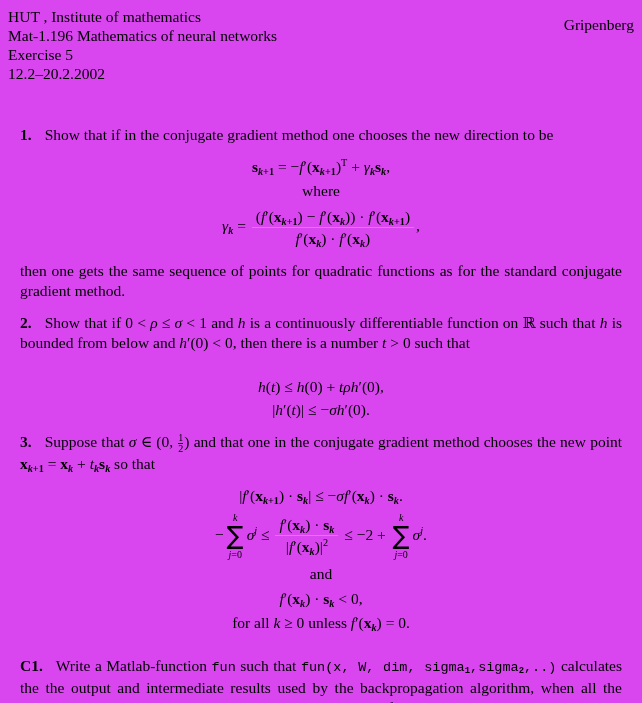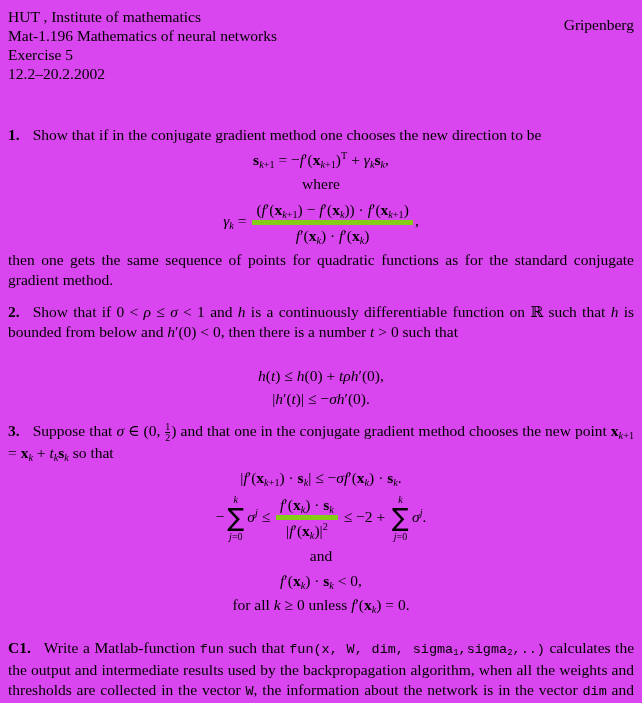--- a/index.html
+++ b/index.html
@@ -12,32 +12,32 @@
     background: #d946ef;
     color: #000000;
     font-family: "Liberation Serif", "DejaVu Serif", serif;
     font-size: 15.5px;
     line-height: 20px;
     overflow: hidden;
   }
   .header { position: relative; margin-bottom: 42px; }
   .header div { line-height: 19px; }
   .author { position: absolute; top: 8px; right: 0; }
-  .para { margin: 0; text-align: justify; }
+  .para { margin: 12px; text-align: justify; }
   .pnum { font-weight: bold; margin-right: 13px; }
   .label-line { margin: 0; text-align: center; }
   .display { text-align: center; margin: 5px 0 4px 0; white-space: nowrap; }
   .problem { margin-top: 12px; }
   .problem-c1 { margin-top: 23px; }
   sub, sup { font-size: 0.66em; line-height: 0; }
   sup { vertical-align: 0.55em; }
-  sub { vertical-align: -0.25em; }
+  sub { vertical-align: -0.25em; font-weight: bold; }
   .frac { display: inline-block; vertical-align: middle; text-align: center; line-height: 21px; margin: 0 2px; }
   .frac .num { display: block; padding: 0 4px; }
-  .frac .den { display: block; padding: 0 4px; border-top: 5px solid #84cc16; }
+  .frac .den { display: block; padding: 0 4px; border-top: 1px solid #84cc16; }
   .sfrac { display: inline-block; vertical-align: middle; text-align: center; font-size: 10px; line-height: 10px; margin: 0 1px; }
   .sfrac .num { display: block; }
   .sfrac .den { display: block; border-top: 1px solid #000; }
   .sum { display: inline-block; vertical-align: middle; text-align: center; margin: 0 3px; }
   .sum .lim { display: block; font-size: 10px; line-height: 11px; }
   .sum .big { display: block; font-size: 25px; line-height: 26px; font-family: "DejaVu Sans", sans-serif; }
   code { font-family: "Liberation Mono", "DejaVu Sans Mono", monospace; font-size: 13.5px; }
   i { font-style: italic; }
   b { font-weight: bold; }
 </style>

